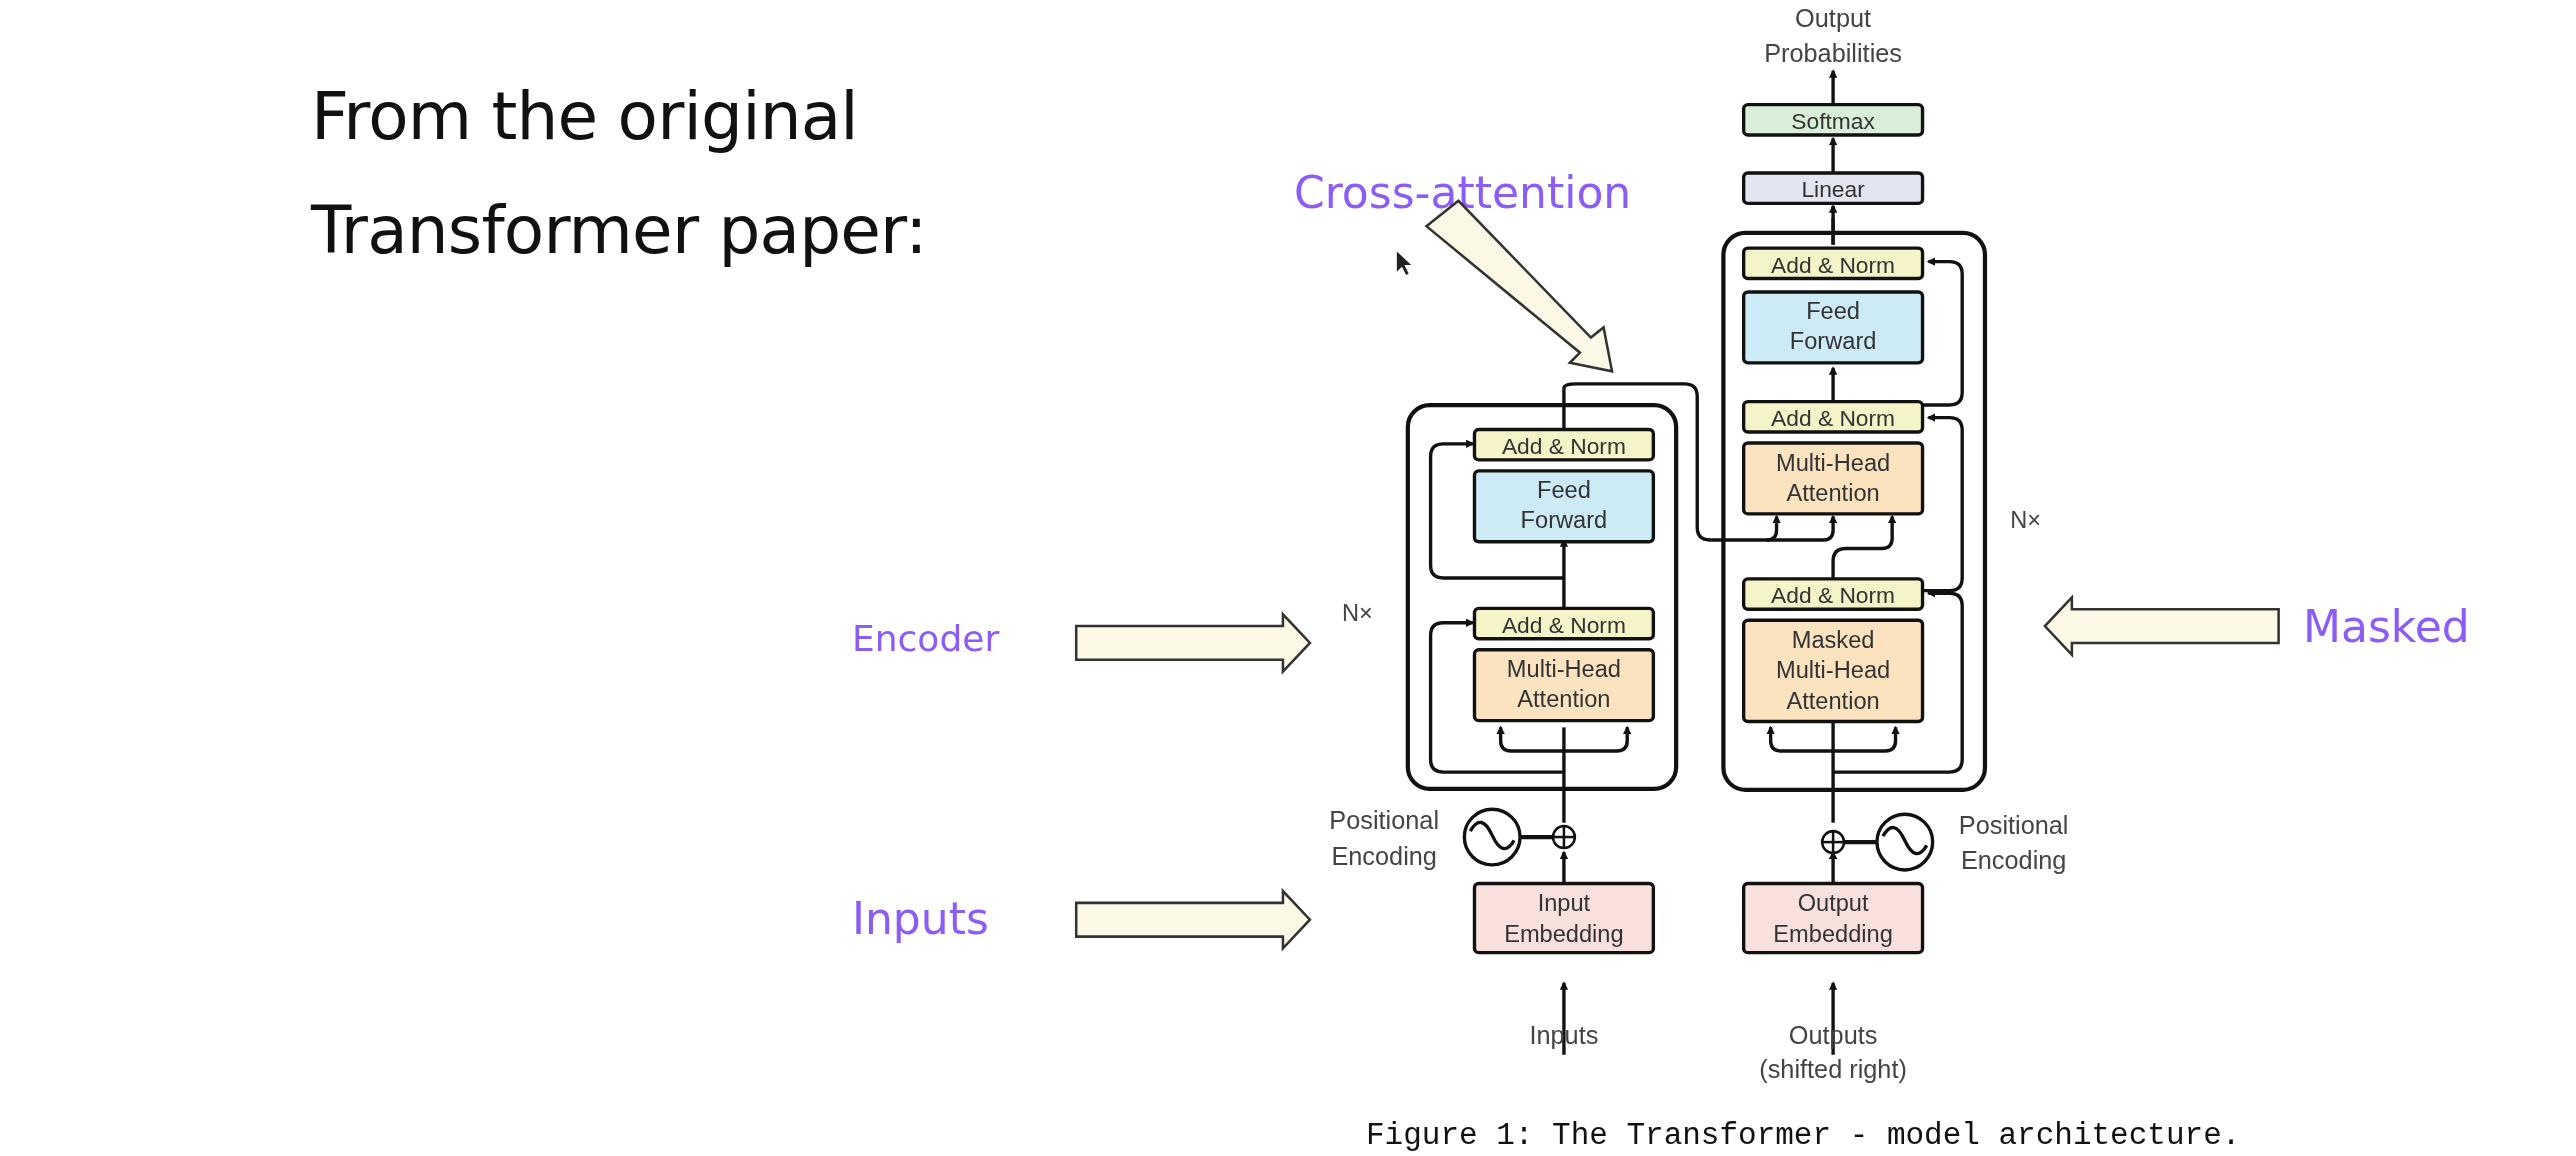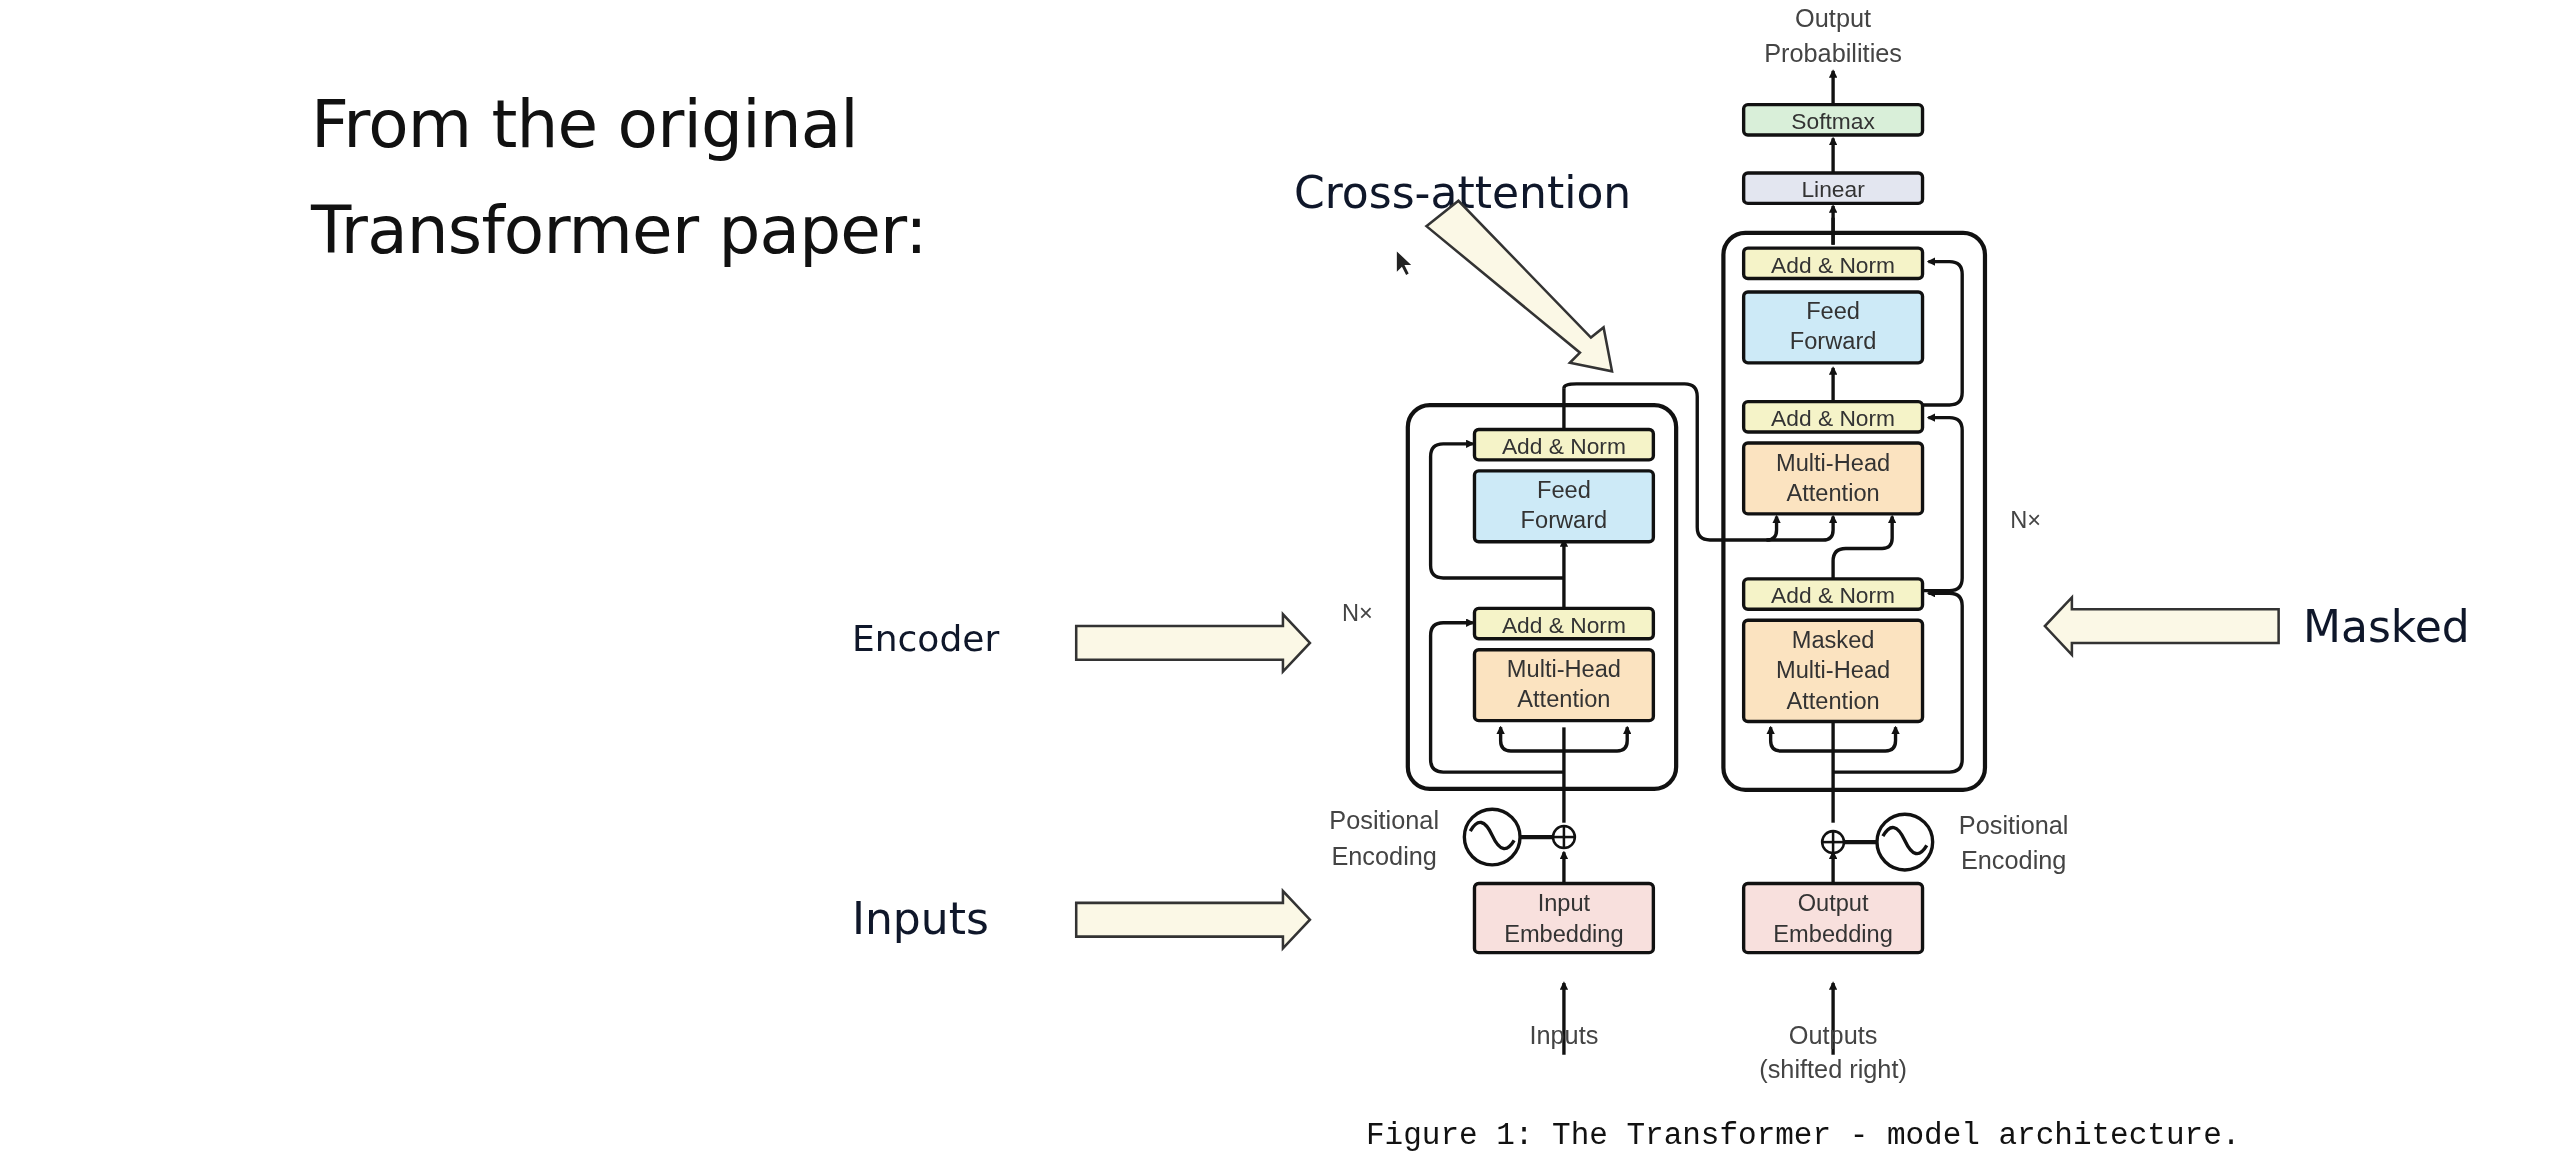--- a/index.html
+++ b/index.html
@@ -1,27 +1,27 @@
 <!DOCTYPE html>
 <html style="font-size:13.5px"><head>
 <meta charset="utf-8">
 <style>
   html, body { margin:0; padding:0; background:#ffffff; }
   body { width:2576px; height:1156px; position:relative; overflow:hidden; font-family:"Liberation Sans", sans-serif; }
   .slide-title { position:absolute; left:311px; font-family:"DejaVu Sans", sans-serif; font-size:66px; color:#111; letter-spacing:-0.8px; }
-  .callout { position:absolute; font-family:"DejaVu Sans", sans-serif; color:#0f172a; }
+  .callout { position:absolute; font-family:"DejaVu Sans", sans-serif; color:#8b5cf6; }
   svg { position:absolute; left:0; top:0; }
   .lbl { font-family:"Liberation Sans", sans-serif; fill:#444; }
   .blk { font-family:"Liberation Sans", sans-serif; fill:#333; }
   .caption { position:absolute; font-family:"Liberation Serif", serif; font-size:31px; color:#111; }
 </style>
 </head>
 <body>
 
-<div class="slide-title" style="top:78px;margin-top:8px;">From the original</div>
+<div class="slide-title" style="top:78px;">From the original</div>
 <div class="slide-title" style="top:192px;">Transformer paper:</div>
 
 <div class="callout" style="left:1294px; top:167px; font-size:44px;">Cross-attention</div>
 <div class="callout" style="left:852px; top:618px; font-size:36px;">Encoder</div>
 <div class="callout" style="left:852px; top:893px; font-size:44px;">Inputs</div>
 <div class="callout" style="left:2303px; top:601px; font-size:44px;">Masked</div>
 
 <svg width="2576" height="1156" viewBox="0 0 3052 1370">
   <defs>
     <marker id="ah" markerWidth="10" markerHeight="10" refX="8" refY="5" orient="auto" markerUnits="userSpaceOnUse">

